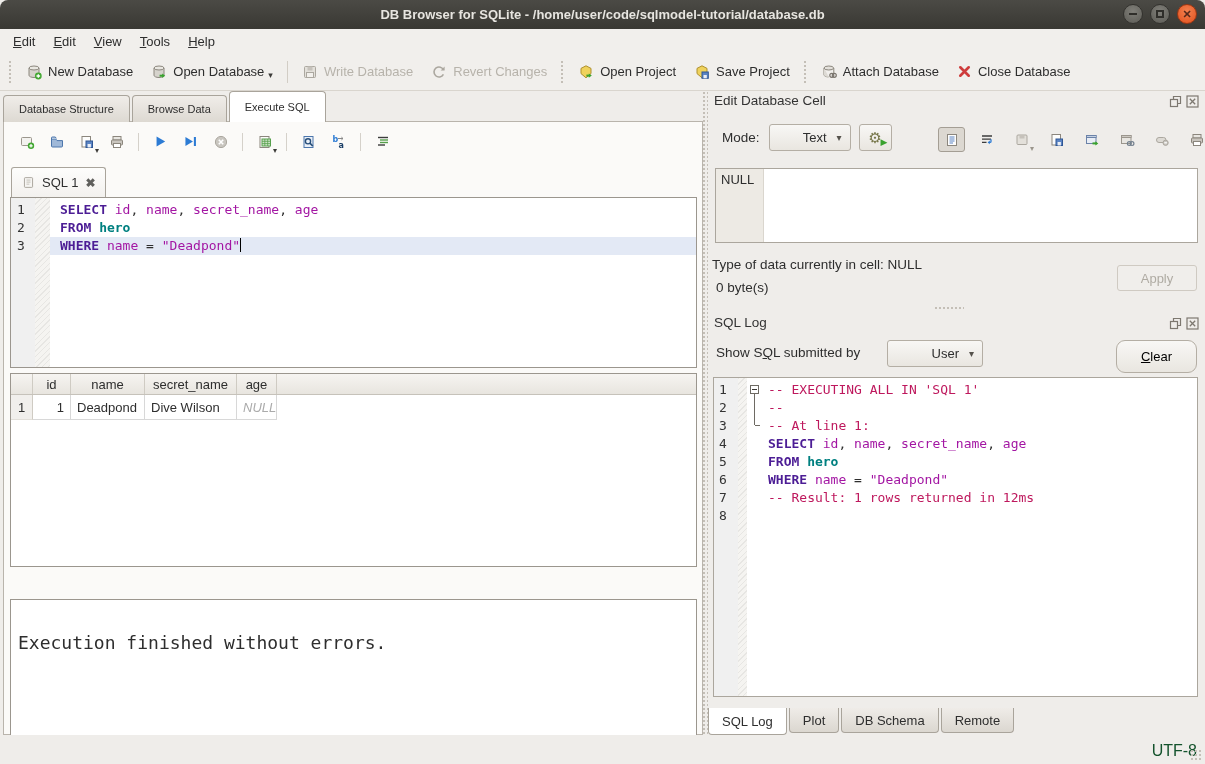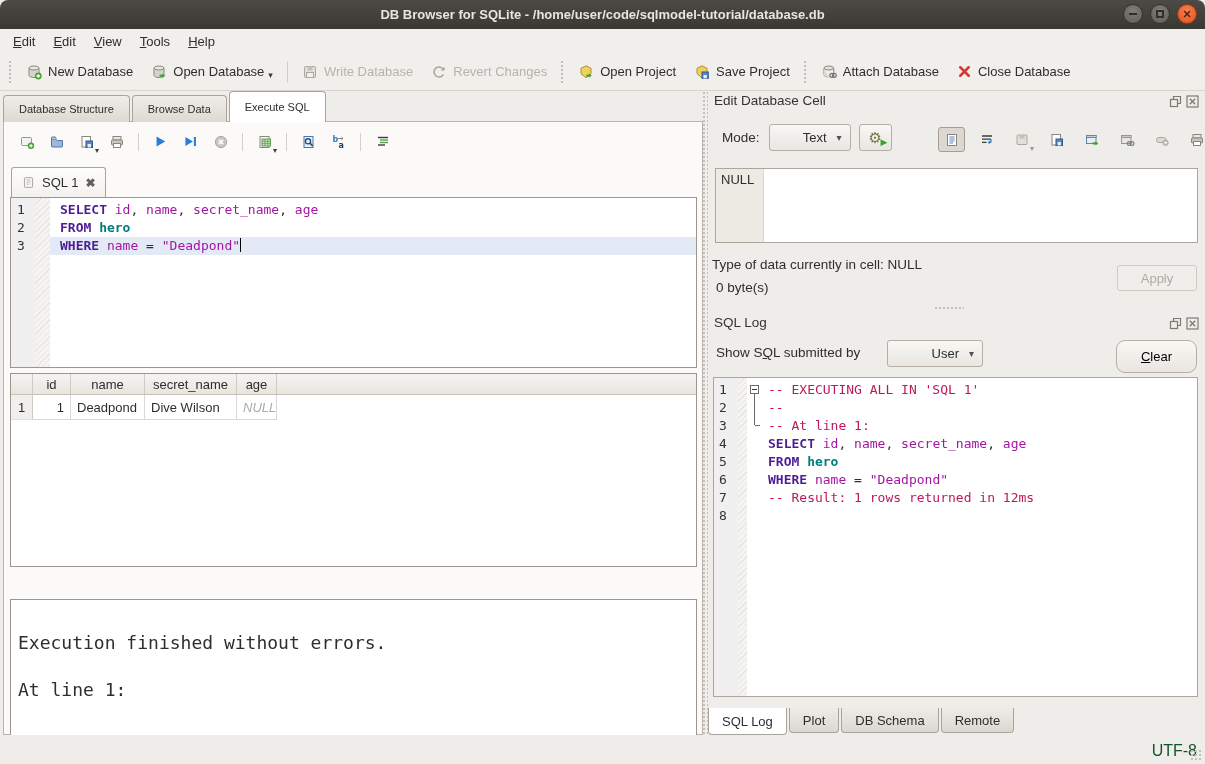--- a/index.html
+++ b/index.html
@@ -424,21 +424,20 @@
         <div class="dcell w-id num-right">1</div>
         <div class="dcell w-name">Deadpond</div>
         <div class="dcell w-sec">Dive Wilson</div>
         <div class="dcell w-age nullv">NULL</div>
         <div class="dcell fill"></div>
       </div>
     </div>
 
     <div class="message">
       <div>Execution finished without errors.</div>
-      <div>At line 1:</div>
       
       
       
     </div>
   </div>
 
   <div class="dock-handle"></div>
 
   <div class="dock">
 

